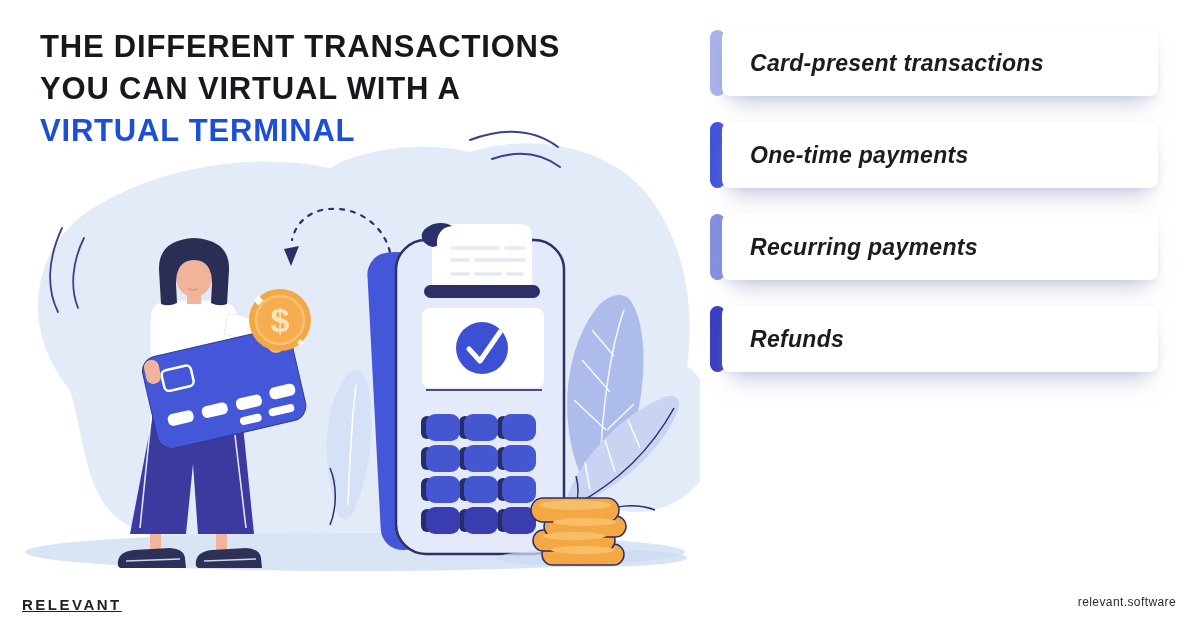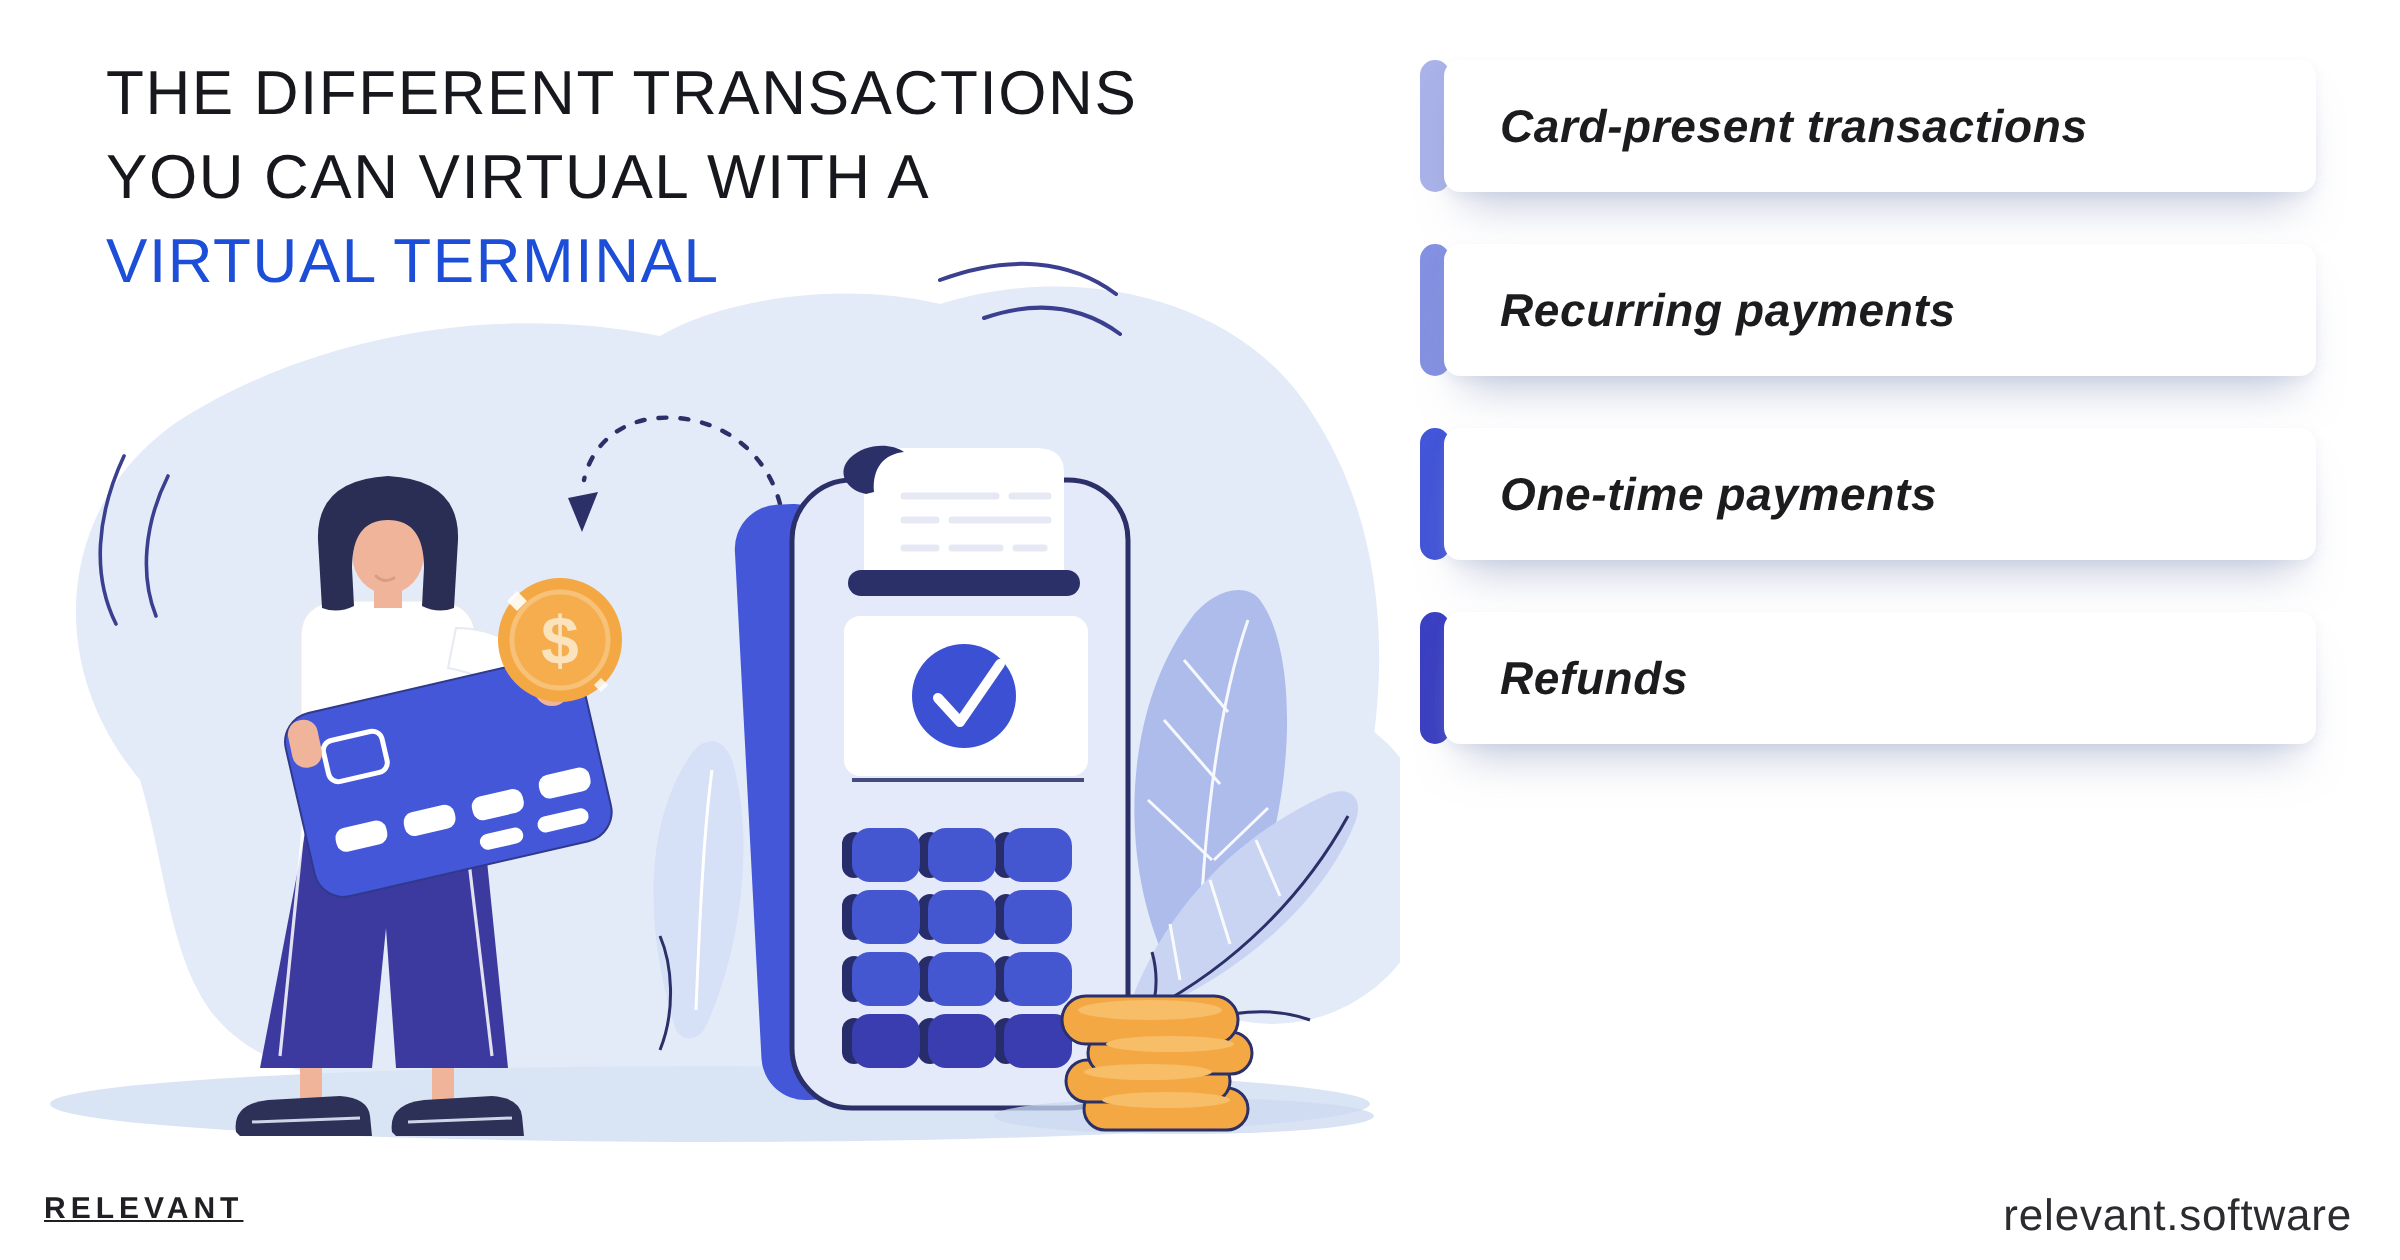--- a/index.html
+++ b/index.html
@@ -2,40 +2,40 @@
 <html><head>
 <meta charset="utf-8">
 <style>
   html,body{margin:0;padding:0;}
   body{width:1200px;height:630px;background:#ffffff;overflow:hidden;position:relative;
        font-family:"Liberation Sans","DejaVu Sans",sans-serif;}
   .stage{position:absolute;inset:0;width:1200px;height:630px;}
 
   
   .title{position:absolute;left:40px;top:26px;width:650px;
-         font-size:31px;line-height:42px;font-weight:normal;letter-spacing:.8px;
-         color:#17181d;margin-left:13px;}
+         font-size:31px;line-height:42px;font-weight:bold;letter-spacing:.8px;
+         color:#17181d;}
   .title .accent-line{color:#1d4ed8;}
 
   
   .illus{position:absolute;left:0;top:120px;width:700px;height:460px;}
 
   
   .list{position:absolute;left:710px;top:30px;width:448px;}
   .card{position:relative;height:66px;margin-bottom:26px;font-style:italic;}
   .card .accent{position:absolute;left:0;top:0;bottom:0;width:15px;border-radius:8px;background:#9aa5e8;}
   .card .body{position:absolute;left:12px;right:0;top:0;bottom:0;background:#fff;border-radius:8px;
               box-shadow:0 16px 22px -10px rgba(140,152,190,.5),0 2px 6px rgba(150,160,200,.15);
               display:flex;align-items:center;padding-left:28px;
               font-size:23px;font-weight:bold;letter-spacing:.3px;color:#1c1c1f;}
 
   
   .footer-brand{position:absolute;left:22px;top:596px;font-size:15px;font-weight:bold;
                 letter-spacing:2.5px;color:#1f1f24;text-decoration:underline;}
-  .footer-site{position:absolute;right:24px;top:595px;font-size:22px;color:#2b2b30;letter-spacing:.4px;}
+  .footer-site{position:absolute;right:24px;top:595px;font-size:12px;color:#2b2b30;letter-spacing:.4px;}
 </style>
 </head>
 <body>
 
 <div class="stage">
 
   <div class="title">
     <div>THE DIFFERENT TRANSACTIONS</div>
     <div>YOU CAN VIRTUAL WITH A</div>
     <div class="accent-line">VIRTUAL TERMINAL</div>
@@ -215,26 +215,26 @@
       <ellipse cx="583" cy="550" rx="32" ry="4" fill="#f8bd67"></ellipse>
     </g>
   </svg>
 
   <div class="list">
     <div class="card">
       <span class="accent" style="background: rgb(169, 179, 234);"></span>
       <span class="body">Card-present transactions</span>
     </div>
     <div class="card">
+      <span class="accent" style="background: rgb(67, 85, 216);"></span>
+      <span class="body">One-time payments</span>
+    </div>
+    <div class="card">
       <span class="accent" style="background: rgb(132, 145, 226);"></span>
       <span class="body">Recurring payments</span>
-    </div>
-    <div class="card">
-      <span class="accent" style="background: rgb(67, 85, 216);"></span>
-      <span class="body">One-time payments</span>
     </div>
     <div class="card">
       <span class="accent" style="background: rgb(59, 63, 193);"></span>
       <span class="body">Refunds</span>
     </div>
   </div>
 
   <div class="footer-brand">RELEVANT</div>
   <div class="footer-site">relevant.software</div>
 </div>

